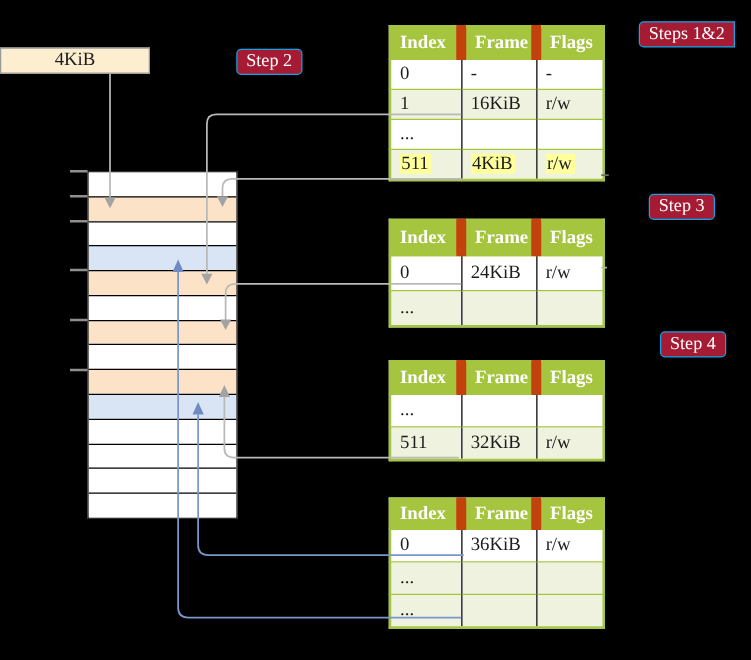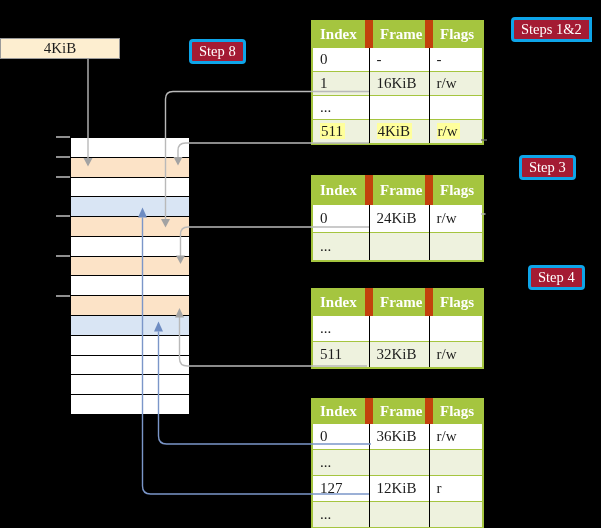--- a/index.html
+++ b/index.html
@@ -13,21 +13,21 @@
   
   .size-box{
     position:absolute;left:0;top:38px;width:118px;height:19px;
     background:#fdeed0;border:1px solid #9a9a9a;
     color:#1c1c1c;font-size:15px;text-align:center;line-height:19px;
   }
 
   
   .badge{
     position:absolute;height:17px;line-height:17px;padding:1px 7px 1px 7px;
-    background:#a41b33;border:3px solid #0ea5e9;border-radius:4px;
+    background:#a41b33;border:1px solid #0ea5e9;border-radius:4px;
     color:#fff;font-size:14.5px;white-space:nowrap;
   }
   #badge-step0{left:189px;top:39px;}
   #badge-steps12{left:511px;top:17px;border-top-right-radius:0;border-bottom-right-radius:0;}
   #badge-step3{left:519px;top:155px;}
   #badge-step4{left:528px;top:265px;}
 
   
   #strip{
     position:absolute;left:70px;top:137px;width:118px;height:276px;
@@ -75,21 +75,21 @@
   
   #wires{position:absolute;left:0;top:0;width:601px;height:528px;pointer-events:none;}
 </style>
 </head>
 <body>
 
 <div id="canvas">
 
   <div class="size-box">4KiB</div>
 
-  <div class="badge" id="badge-step0">Step 8</div>
+  <div class="badge" id="badge-step0">Step 2</div>
   <div class="badge" id="badge-steps12">Steps 1&amp;2</div>
   <div class="badge" id="badge-step3">Step 3</div>
   <div class="badge" id="badge-step4">Step 4</div>
 
   <div id="strip">
     <div class="frame" data-fill="white"></div>
     <div class="frame" data-fill="peach"></div>
     <div class="frame" data-fill="white"></div>
     <div class="frame" data-fill="blue"></div>
     <div class="frame" data-fill="peach"></div>
@@ -217,25 +217,20 @@
       </tr>
       <tr>
         <td><span>0</span></td>
         <td><span>36KiB</span></td>
         <td><span>r/w</span></td>
       </tr>
       <tr class="alt">
         <td><span>...</span></td>
         <td><span></span></td>
         <td><span></span></td>
-      </tr>
-      <tr>
-        <td><span>127</span></td>
-        <td><span>12KiB</span></td>
-        <td><span>r</span></td>
       </tr>
       <tr class="alt">
         <td><span>...</span></td>
         <td><span></span></td>
         <td><span></span></td>
       </tr>
     </tbody>
       </table>
   </div>
 

